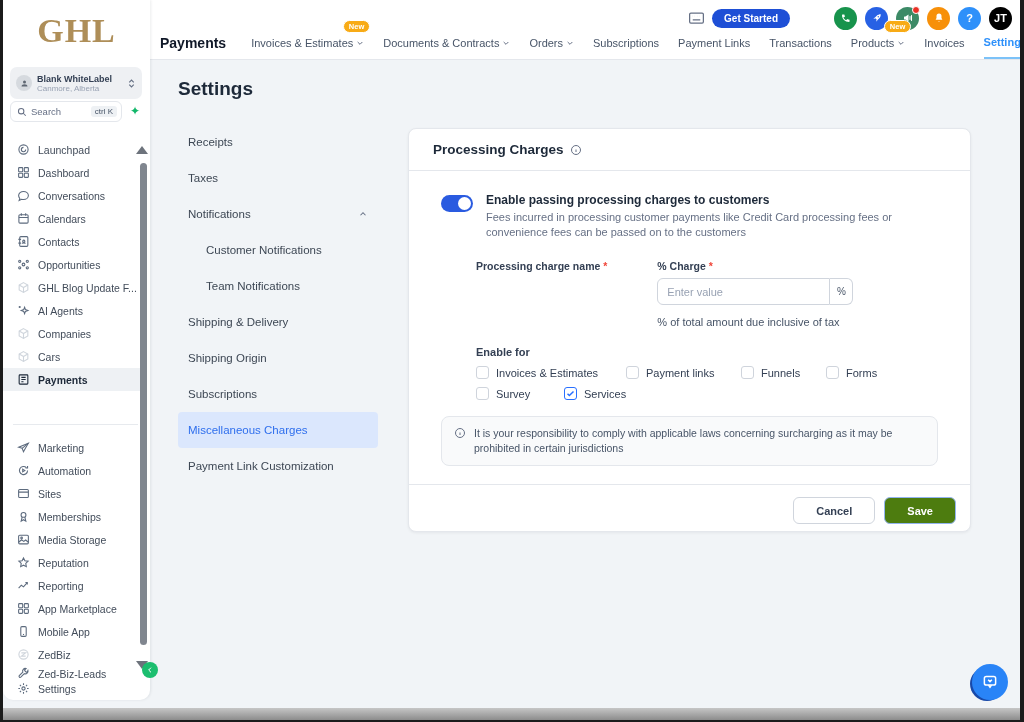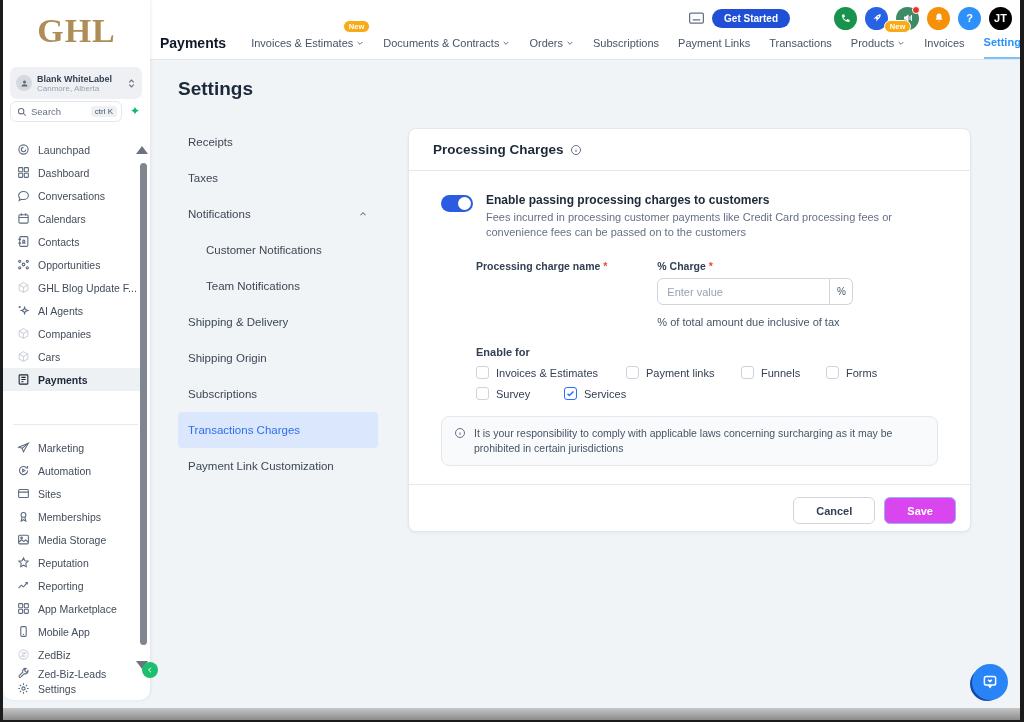--- a/index.html
+++ b/index.html
@@ -110,21 +110,21 @@
         display:flex; align-items:center; justify-content:center; }
   .cb.checked { border:1.5px solid #2970ff; color:#2970ff; }
   .notice { margin:16px 0 0 0; border:1px solid #e4e7ec; background:#f9fafb; border-radius:8px;
             padding:9px 12px; display:flex; gap:8px; }
   .notice .txt { font-size:10.5px; color:#475467; line-height:15px; }
   .panel-foot { border-top:1px solid #e4e7ec; margin-top:18px; padding:12px 14px; display:flex;
                 justify-content:flex-end; gap:9px; }
   .btn { height:27px; border-radius:6px; font-size:11px; font-weight:bold; padding:0 22px;
          display:flex; align-items:center; cursor:pointer; font-family:"Liberation Sans", sans-serif; }
   .btn.cancel { background:#fff; border:1px solid #d0d5dd; color:#344054; }
-  .btn.save { background:#d946ef; border:1px solid #93b4f0; color:#fff; }
+  .btn.save { background:#4d7c0f; border:1px solid #93b4f0; color:#fff; }
 
   .chatwidget { position:absolute; right:12px; bottom:6px; width:38px; height:38px; }
   .chatwidget .back { position:absolute; left:0; top:3px; width:34px; height:34px; border-radius:50%; background:#1849a9; }
   .chatwidget .front { position:absolute; right:0; top:0; width:36px; height:36px; border-radius:50%;
                        background:#2984f7; display:flex; align-items:center; justify-content:center; color:#fff; }
   svg { display:block; }
 </style>
 </head>
 <body>
 
@@ -499,21 +499,21 @@
     <div class="set-item">
         <span>Shipping &amp; Delivery</span>
       </div>
     <div class="set-item">
         <span>Shipping Origin</span>
       </div>
     <div class="set-item">
         <span>Subscriptions</span>
       </div>
     <div class="set-item active">
-        <span>Transactions Charges</span>
+        <span>Miscellaneous Charges</span>
       </div>
     <div class="set-item">
         <span>Payment Link Customization</span>
       </div>
   </div>
 
   <div class="panel">
     <div class="panel-head">
       <h2>Processing Charges</h2>
       <span class="info-ic">

